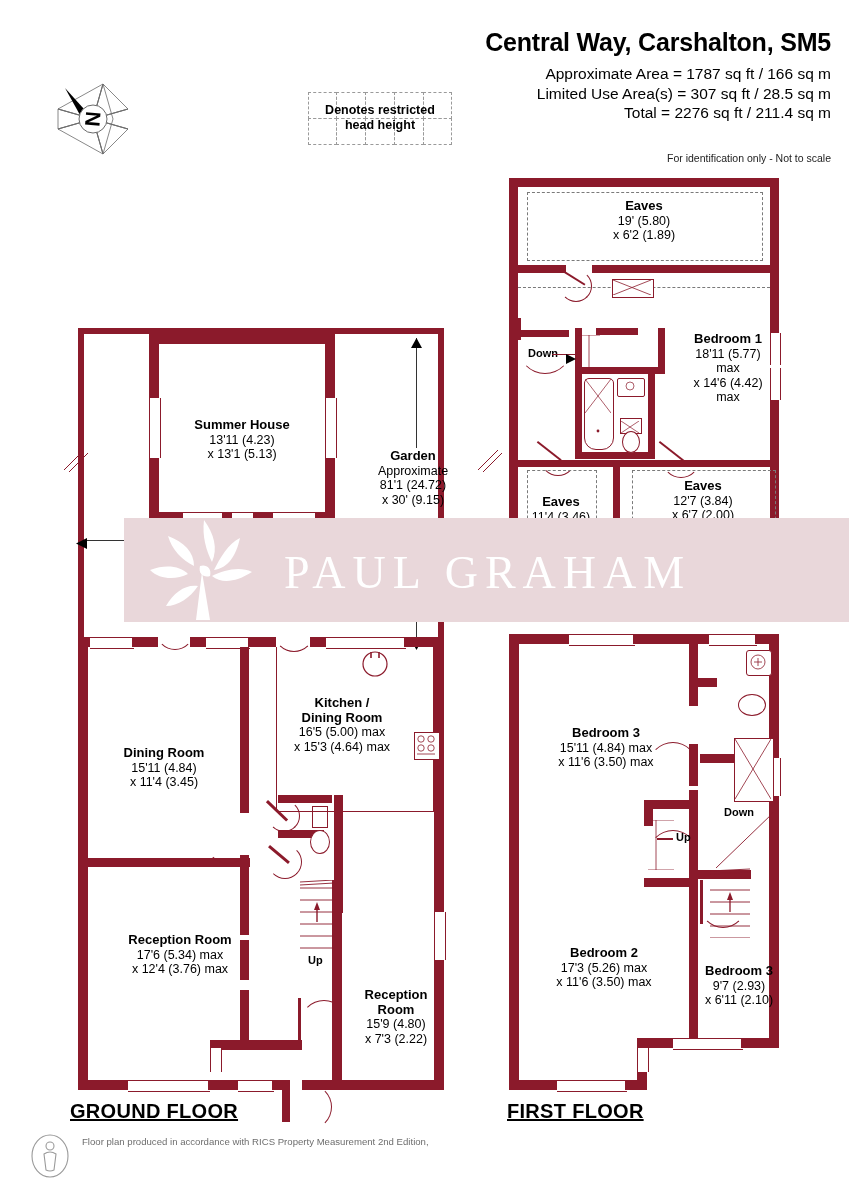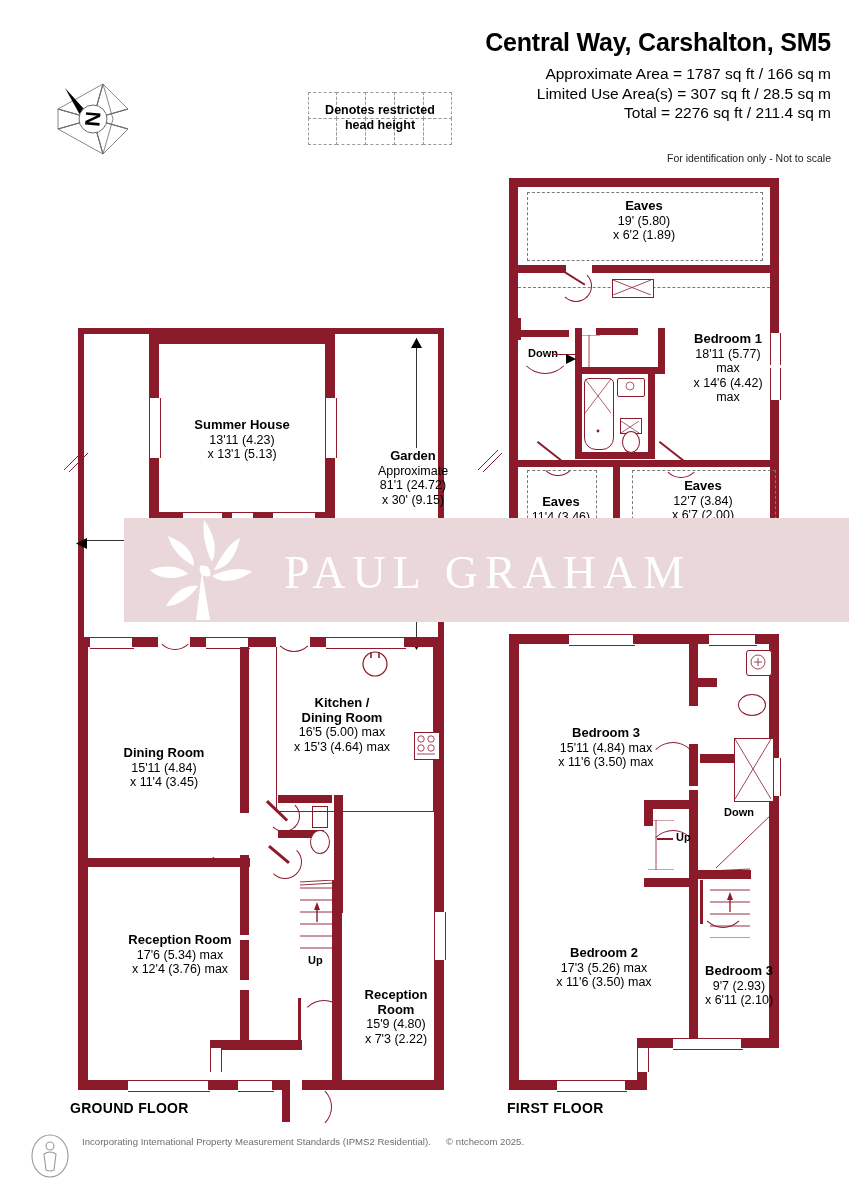--- a/index.html
+++ b/index.html
@@ -35,21 +35,21 @@
   .win{position:absolute;background:#fff;border-top:1px solid #8B1A2B;
        border-bottom:1px solid #8B1A2B;}
   .winv{position:absolute;background:#fff;border-left:1px solid #8B1A2B;
        border-right:1px solid #8B1A2B;}
   .dash{position:absolute;border:1px dashed #7a7a7a;}
   .dashline{position:absolute;border-top:1px dashed #7a7a7a;}
 
   .lbl{position:absolute;text-align:center;font-size:12.5px;line-height:14.6px;
        color:#000;white-space:nowrap;}
   .lbl b{font-size:13px;}
-  .floorname{position:absolute;font-size:14px;font-weight:bold;letter-spacing:0.3px;}
+  .floorname{position:absolute;font-size:20px;font-weight:bold;letter-spacing:0.3px;text-decoration:underline;}
   .tiny{position:absolute;font-size:11px;font-weight:bold;}
 
   
   .arc{position:absolute;border:1.2px solid #8B1A2B;border-radius:50%;}
   .doorleaf{position:absolute;background:#8B1A2B;}
 
   
   .stair{position:absolute;}
 
   
@@ -550,19 +550,15 @@
   <div class="floorname" style="left:507px;top:1100px;">FIRST FLOOR</div>
 </div>
 
 <div class="abs" id="footer">
   <svg id="fglyph" viewBox="0 0 40 44">
     <ellipse cx="20" cy="22" rx="18" ry="21" fill="none" stroke="#9a9a9a" stroke-width="1.1"></ellipse>
     <circle cx="20" cy="12" r="4" fill="none" stroke="#9a9a9a" stroke-width="1.1"></circle>
     <path d="M14 20 q6 -4 12 0 l-2 16 q-4 2 -8 0 Z" fill="none" stroke="#9a9a9a" stroke-width="1.1"></path>
   </svg>
   <div class="ftxt">
-    <div>
-      <span>Incorporating International Property Measurement Standards (IPMS2 Residential).</span>
-      <span style="display:inline-block;width:10px;"></span>
-      <span>© ntchecom 2025.</span>
-    </div>
+    <div>Floor plan produced in accordance with RICS Property Measurement 2nd Edition,</div>
   </div>
 </div>
 
 </body></html>

